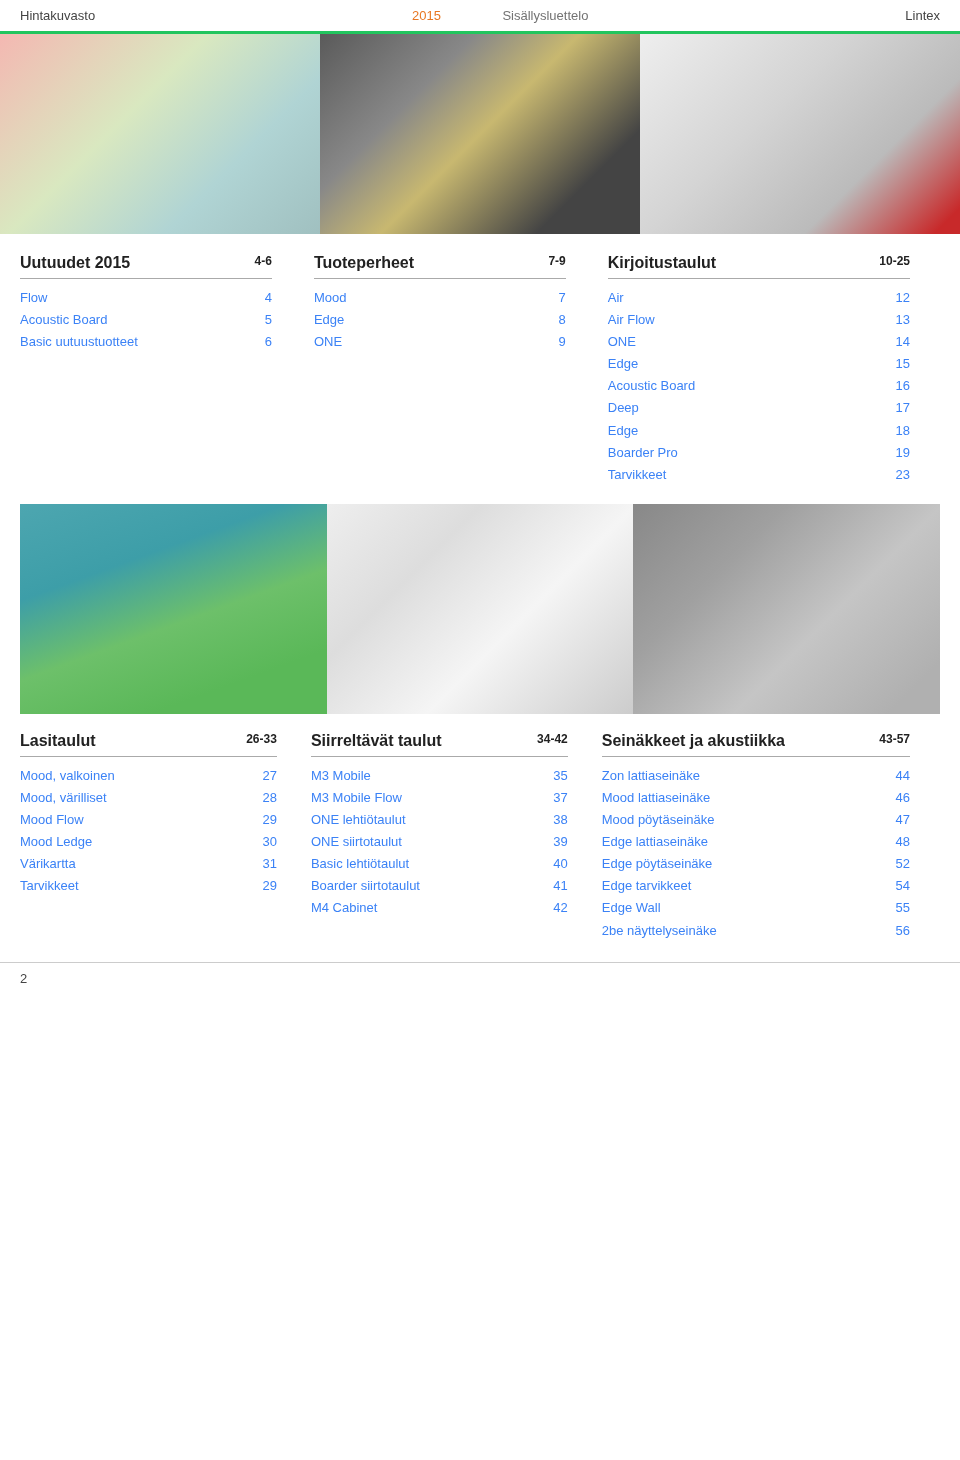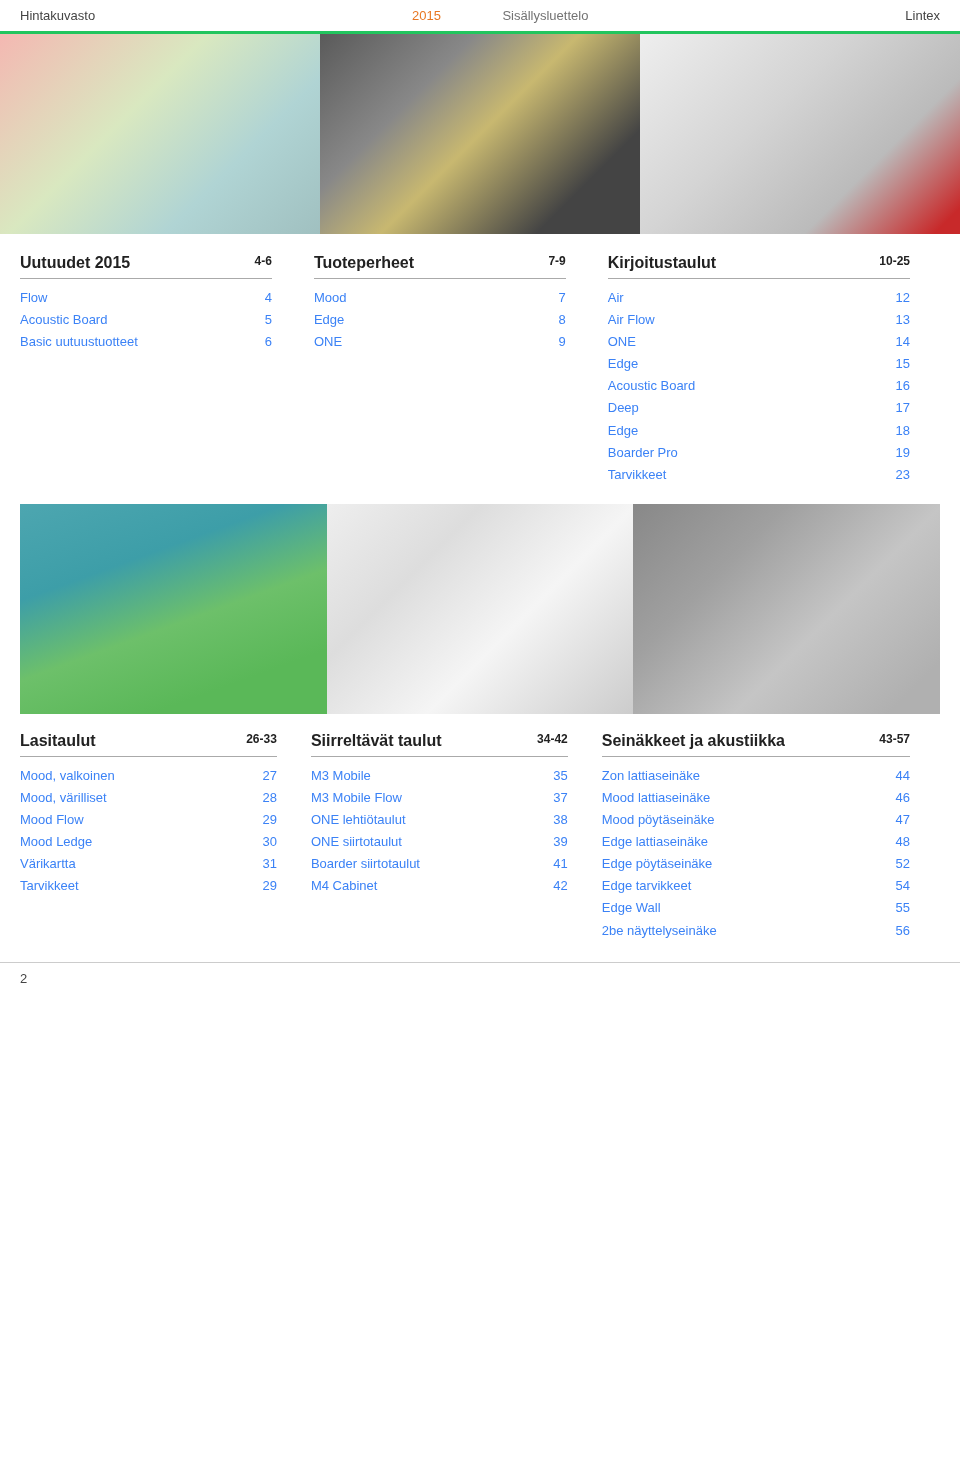--- a/index.html
+++ b/index.html
@@ -283,20 +283,24 @@
       </div>
       <div class="toc-item">
         <span>ONE lehtiötaulut</span>
         <span>38</span>
       </div>
       <div class="toc-item">
         <span>ONE siirtotaulut</span>
         <span>39</span>
       </div>
       <div class="toc-item">
+        <span>Basic lehtiötaulut</span>
+        <span>40</span>
+      </div>
+      <div class="toc-item">
         <span>Boarder siirtotaulut</span>
         <span>41</span>
       </div>
       <div class="toc-item">
         <span>M4 Cabinet</span>
         <span>42</span>
       </div>
     </div>
 
     <div class="toc-col" style="flex:1.2;">

